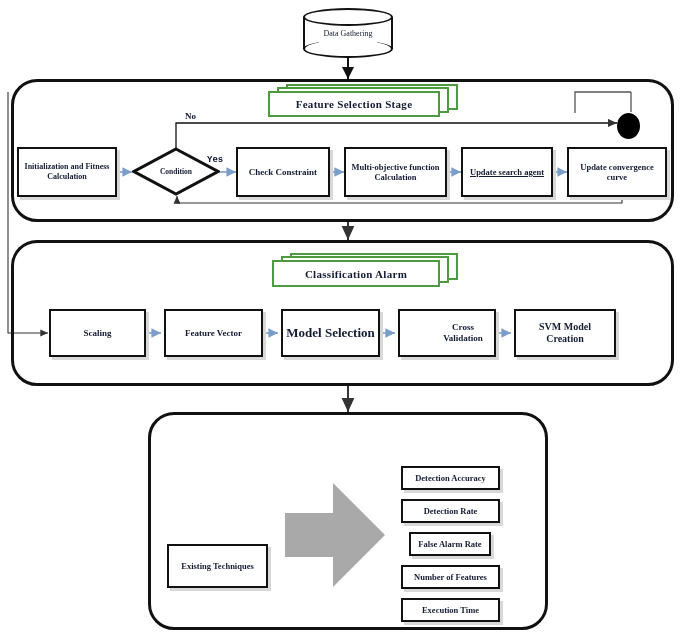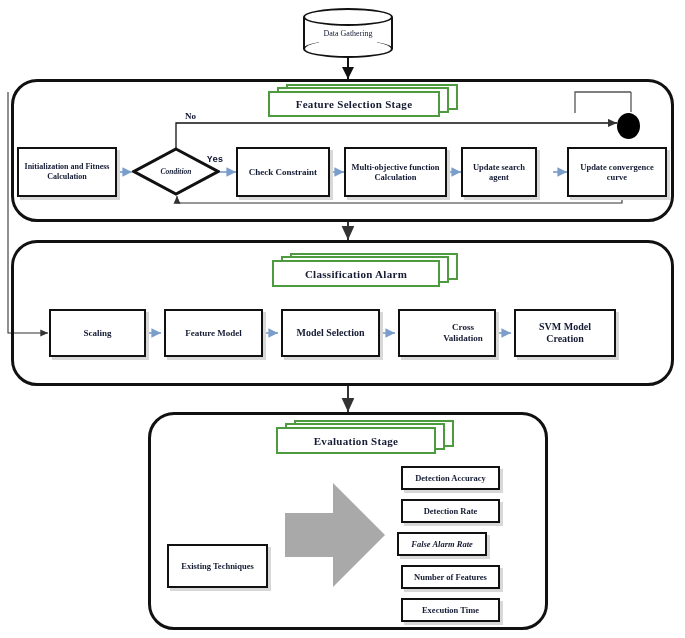--- a/index.html
+++ b/index.html
@@ -64,21 +64,21 @@
   }
   .cyl .top{top:0;}
   .cyl .bot{bottom:0;border-top:none;background:transparent;}
   .cyl .lbl{
     position:absolute;left:0;top:0;width:100%;height:100%;
     display:flex;align-items:center;justify-content:center;
     color:#141b33;font-size:8px;
   }
 
   
-  .diamond{position:absolute;font-style:italic;}
+  .diamond{position:absolute;}
   .diamond .lbl{
     position:absolute;left:0;top:0;width:100%;height:100%;
     display:flex;align-items:center;justify-content:center;
     color:#141b33;font-size:7.5px;font-weight:bold;
   }
 
   .edgelabel{position:absolute;color:#0d1430;font-weight:bold;font-size:9px;}
 
   .dot{
     position:absolute;background:#000;border-radius:50%;
@@ -157,50 +157,45 @@
 
   <div class="diamond" style="left:132px;top:147px;width:88px;height:49px;">
     <svg width="88" height="49" style="position:absolute;left:0;top:0;">
       <polygon points="44,2 86,24.5 44,47 2,24.5" fill="#ffffff" stroke="#111111" stroke-width="3"></polygon>
     </svg>
     <div class="lbl">Condition</div>
   </div>
 
   <div class="node pbox" style="left:236px;top:147px;width:94px;height:50px;font-size:9px;">Check Constraint</div>
   <div class="node pbox" style="left:344px;top:147px;width:103px;height:50px;font-size:8.5px;">Multi-objective function Calculation</div>
-  <div class="node pbox" style="left:461px;top:147px;width:76px;height:50px;font-size:8.5px;">Update  search agent</div>
+  <div class="node pbox" style="left:461px;top:147px;width:92px;height:50px;font-size:8.5px;text-decoration:underline;">Update  search agent</div>
   <div class="node pbox" style="left:567px;top:147px;width:100px;height:50px;font-size:8.5px;">Update convergence curve</div>
 
   <div class="stage" style="left:11px;top:240px;width:663px;height:146px;"></div>
 
   <div class="stack" style="left:272px;top:253px;width:190px;height:34px;">
     <div class="card" style="left:18px;top:0;width:168px;height:27px;"></div>
     <div class="card" style="left:9px;top:3px;width:168px;height:27px;"></div>
     <div class="card front" style="left:0;top:7px;width:168px;height:27px;font-size:11px;">Classification  Alarm</div>
   </div>
 
   <div class="node pbox" style="left:49px;top:309px;width:97px;height:48px;font-size:9px;">Scaling</div>
-  <div class="node pbox" style="left:164px;top:309px;width:99px;height:48px;font-size:9px;">Feature Model</div>
-  <div class="node pbox" style="left:281px;top:309px;width:99px;height:48px;font-size:10px;">Model Selection</div>
+  <div class="node pbox" style="left:164px;top:309px;width:99px;height:48px;font-size:9px;">Feature Vector</div>
+  <div class="node pbox" style="left:281px;top:309px;width:99px;height:48px;font-size:13px;">Model Selection</div>
   <div class="node pbox" style="left:398px;top:309px;width:98px;height:48px;font-size:9px;padding-left:35px;">Cross Validation</div>
   <div class="node pbox" style="left:514px;top:309px;width:102px;height:48px;font-size:10px;">SVM Model Creation</div>
 
   <div class="stage" style="left:148px;top:412px;width:400px;height:218px;"></div>
 
-  <div class="stack" style="left:276px;top:420px;width:190px;height:34px;">
-    <div class="card" style="left:18px;top:0;width:160px;height:27px;"></div>
-    <div class="card" style="left:9px;top:3px;width:160px;height:27px;"></div>
-    <div class="card front" style="left:0;top:7px;width:160px;height:27px;font-size:11px;">Evaluation  Stage</div>
-  </div>
 
   <div class="node pbox" style="left:167px;top:544px;width:101px;height:44px;font-size:8.5px;">Existing Techniques</div>
 
   <svg width="115" height="110" style="position:absolute;left:285px;top:483px;">
     <polygon points="0,30 48,30 48,0 100,52 48,104 48,74 0,74" fill="#a9a9a9"></polygon>
   </svg>
 
   <div class="node pbox" style="left:401px;top:466px;width:99px;height:24px;font-size:8.5px;">Detection Accuracy</div>
   <div class="node pbox" style="left:401px;top:499px;width:99px;height:24px;font-size:8.5px;">Detection Rate</div>
-  <div class="node pbox" style="left:397px;top:532px;width:90px;height:24px;font-size:8.5px;font-style:italic;">False Alarm  Rate</div>
+  <div class="node pbox" style="left:409px;top:532px;width:82px;height:24px;font-size:8.5px;">False Alarm  Rate</div>
   <div class="node pbox" style="left:401px;top:565px;width:99px;height:24px;font-size:8.5px;">Number  of Features</div>
   <div class="node pbox" style="left:401px;top:598px;width:99px;height:24px;font-size:8.5px;">Execution Time</div>
 
 </div>
 
 </body></html>

